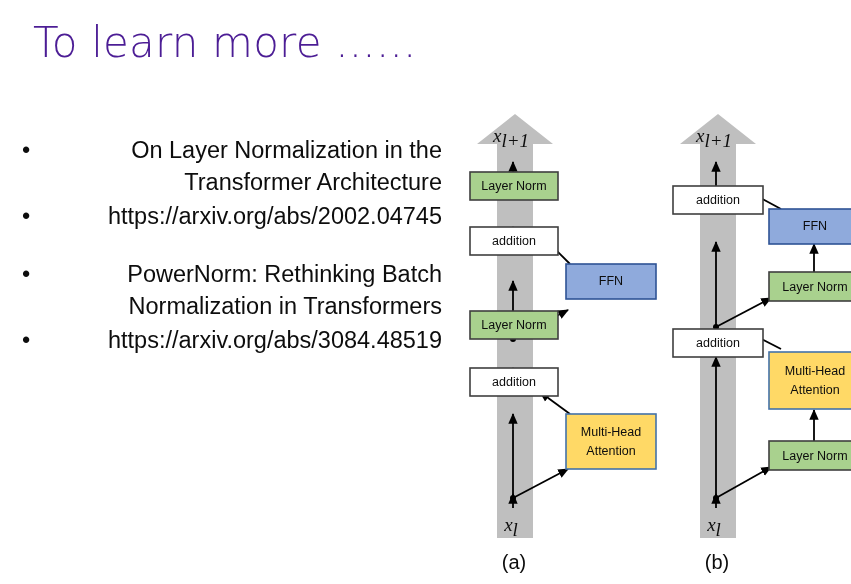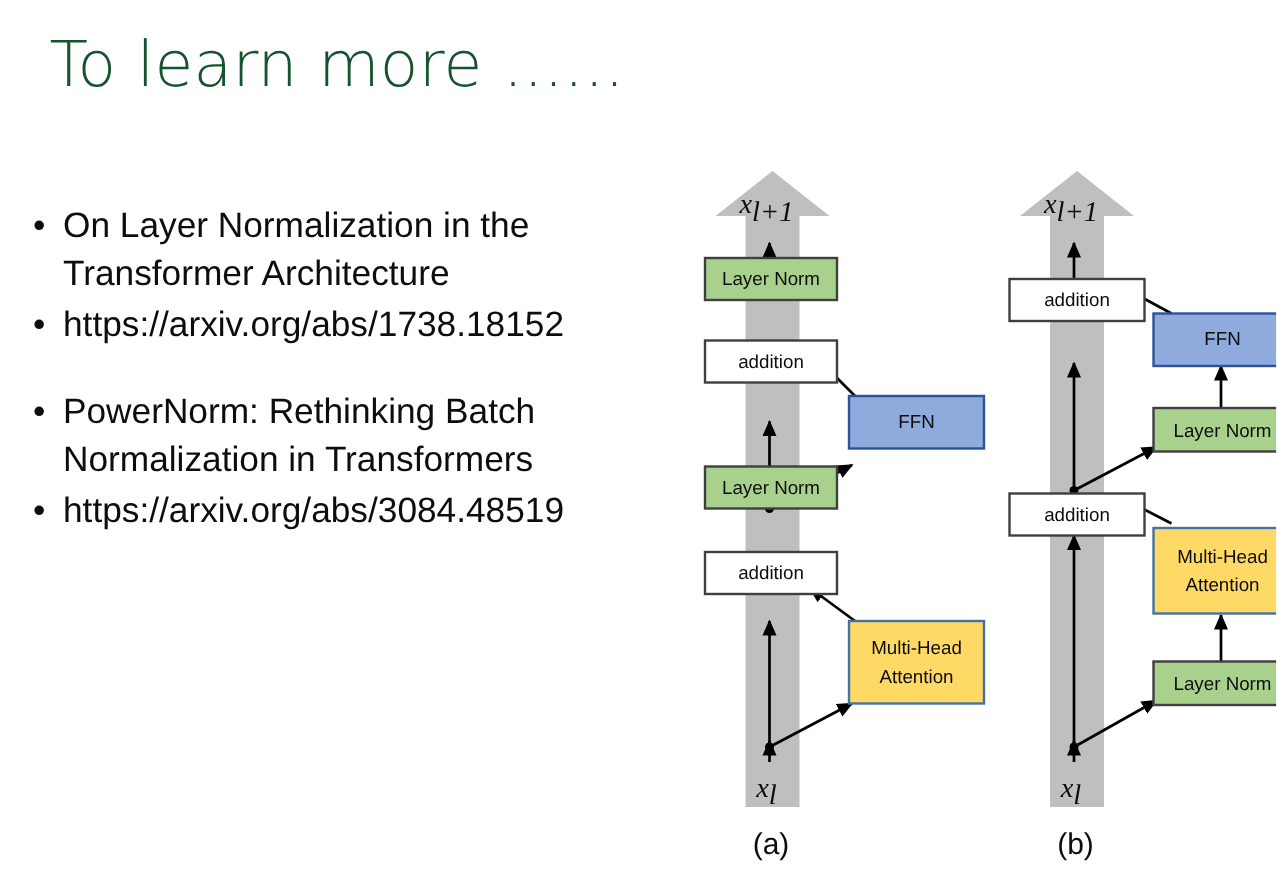--- a/index.html
+++ b/index.html
@@ -14,21 +14,21 @@
     background: #ffffff;
     overflow: hidden;
     font-family: "Liberation Sans", sans-serif;
   }
   #slide-title {
     position: absolute;
     left: 33px;
     top: 18px;
     font-size: 42px;
     font-weight: 300;
-    color: #14532d;
+    color: #4c1d95;
     letter-spacing: 0.2px;
     white-space: nowrap;
     font-family: "DejaVu Sans", sans-serif;
   }
   #bullet-list {
     position: absolute;
     left: 22px;
     top: 134px;
     width: 420px;
   }
@@ -47,20 +47,21 @@
     flex: 0 0 auto;
     width: 20px;
     text-align: left;
     font-size: 23.5px;
     line-height: 32px;
     color: #0d0d0d;
   }
   .bullet-text {
     flex: 1 1 auto;
     word-break: break-word;
+    text-align: right;
   }
   #figure {
     position: absolute;
     left: 448px;
     top: 104px;
     width: 403px;
     height: 480px;
   }
   text.box-label {
     font-family: "Liberation Sans", sans-serif;
@@ -90,21 +91,21 @@
 
   <div id="slide-title">To learn more ......</div>
 
   <div id="bullet-list">
     <div class="bullet-item">
       <span class="bullet-dot">•</span>
       <span class="bullet-text">On Layer Normalization in the Transformer Architecture</span>
     </div>
     <div class="bullet-item">
       <span class="bullet-dot">•</span>
-      <span class="bullet-text">https://arxiv.org/abs/1738.18152</span>
+      <span class="bullet-text">https://arxiv.org/abs/2002.04745</span>
     </div>
     <div class="bullet-item spaced">
       <span class="bullet-dot">•</span>
       <span class="bullet-text">PowerNorm: Rethinking Batch Normalization in Transformers</span>
     </div>
     <div class="bullet-item">
       <span class="bullet-dot">•</span>
       <span class="bullet-text">https://arxiv.org/abs/3084.48519</span>
     </div>
   </div>

